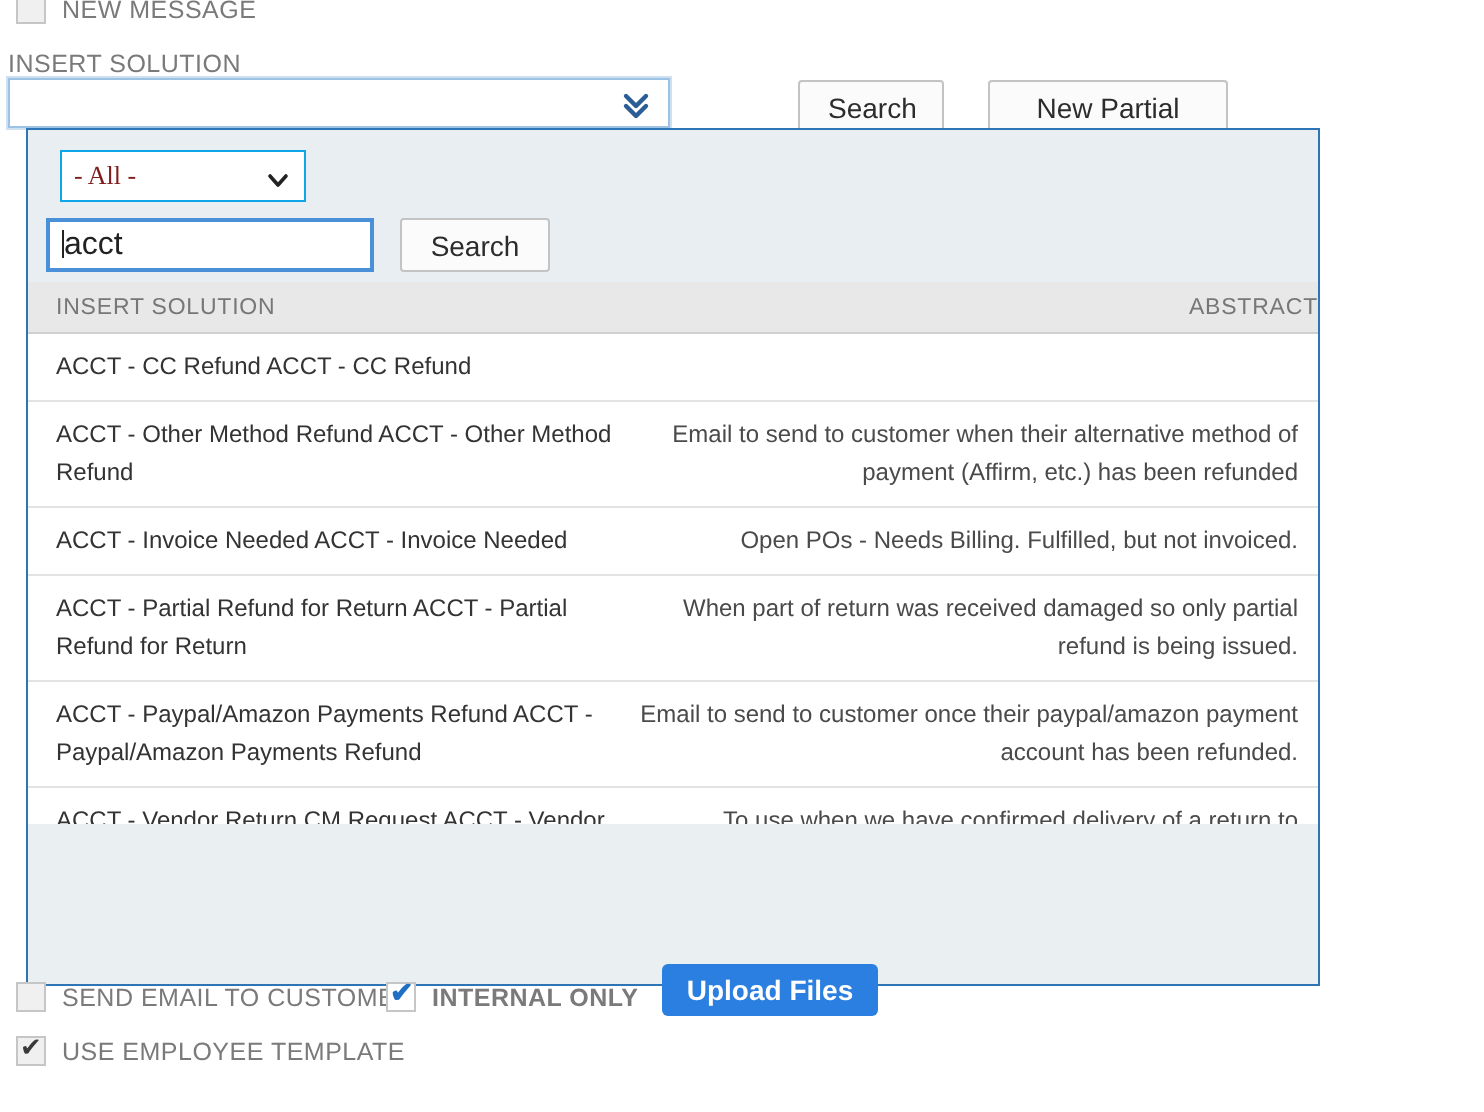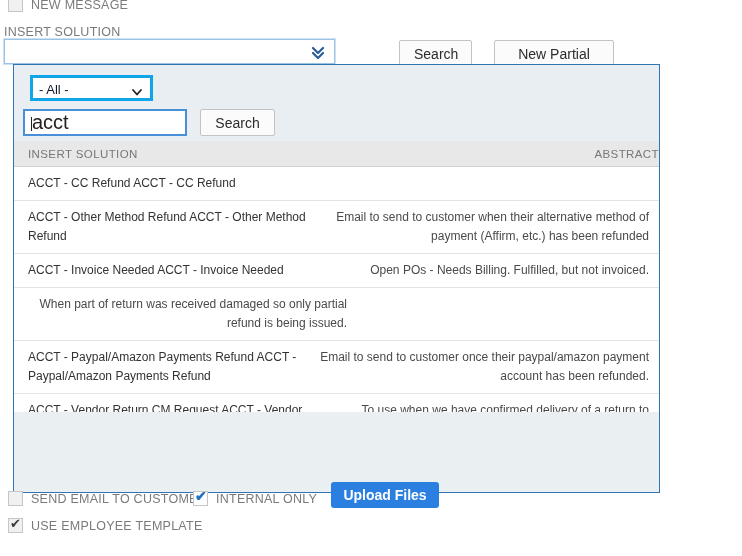--- a/index.html
+++ b/index.html
@@ -131,24 +131,24 @@
     background: #e8eef2;
   }
   #category-select {
     position: absolute;
     left: 16px;
     top: 10px;
     width: 123px;
     height: 26px;
     box-sizing: border-box;
     background: #ffffff;
-    border: 3px solid #0ea5e9;
-    font-family: Liberation Sans, sans-serif;
+    border: 1px solid #0ea5e9;
+    font-family: Liberation Serif, serif;
     font-size: 13px;
-    color: #0f172a;
+    color: #7f1d1d;
     padding-left: 6px;
     line-height: 24px;
     cursor: pointer;
   }
   #category-select .caret {
     position: absolute;
     right: 7px;
     top: 4px;
     color: #222;
     font-size: 12px;
@@ -156,21 +156,21 @@
   #panel-search-input {
     position: absolute;
     left: 9px;
     top: 44px;
     width: 164px;
     height: 27px;
     box-sizing: border-box;
     background: #ffffff;
     border: 2px solid #4a90d9;
     font-family: "Liberation Sans", sans-serif;
-    font-size: 20px;
+    font-size: 16px;
     color: #222;
     padding-left: 6px;
     line-height: 23px;
     position: absolute;
   }
   #panel-search-input .caretbar {
     display: inline-block;
     width: 1px;
     height: 14px;
     background: #222;
@@ -251,21 +251,21 @@
     background: #2a7fe0;
     border: none;
     border-radius: 3px;
     color: #ffffff;
     font-family: "Liberation Sans", sans-serif;
     font-size: 14px;
     font-weight: bold;
     cursor: pointer;
   }
   #send-email-row { left: 8px; top: 491px; }
-  #internal-only-row { left: 193px; top: 491px; }
+  #internal-only-row { left: 193px; top: 491px; font-weight: bold; }
   #use-employee-template-row { left: 8px; top: 518px; }
 </style>
 </head>
 <body>
 
 <div class="cbrow" id="new-message-row">
   <span class="cbox"></span>
   <span class="cblabel">NEW MESSAGE</span>
 </div>
 
@@ -313,20 +313,21 @@
     </div>
     <div class="trow">
       <div class="cell col-a">ACCT - Other Method Refund ACCT - Other Method Refund</div>
       <div class="cell col-b">Email to send to customer when their alternative method of payment (Affirm, etc.) has been refunded</div>
     </div>
     <div class="trow">
       <div class="cell col-a">ACCT - Invoice Needed ACCT - Invoice Needed</div>
       <div class="cell col-b">Open POs - Needs Billing. Fulfilled, but not invoiced.</div>
     </div>
     <div class="trow">
+      <div class="cell col-a">ACCT - Partial Refund for Return ACCT - Partial Refund for Return</div>
       <div class="cell col-b">When part of return was received damaged so only partial refund is being issued.</div>
     </div>
     <div class="trow">
       <div class="cell col-a">ACCT - Paypal/Amazon Payments Refund ACCT - Paypal/Amazon Payments Refund</div>
       <div class="cell col-b">Email to send to customer once their paypal/amazon payment account has been refunded.</div>
     </div>
     <div class="trow">
       <div class="cell col-a">ACCT - Vendor Return CM Request ACCT - Vendor Return CM Request</div>
       <div class="cell col-b">To use when we have confirmed delivery of a return to Vendor's location and are seeking a Credit Memo</div>
     </div>

